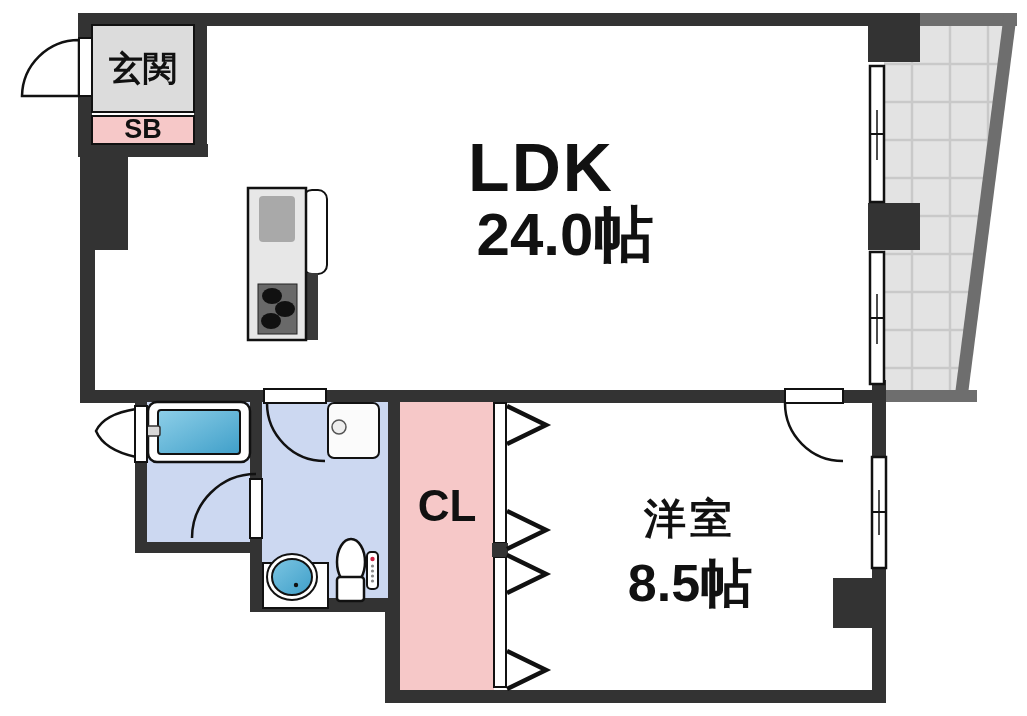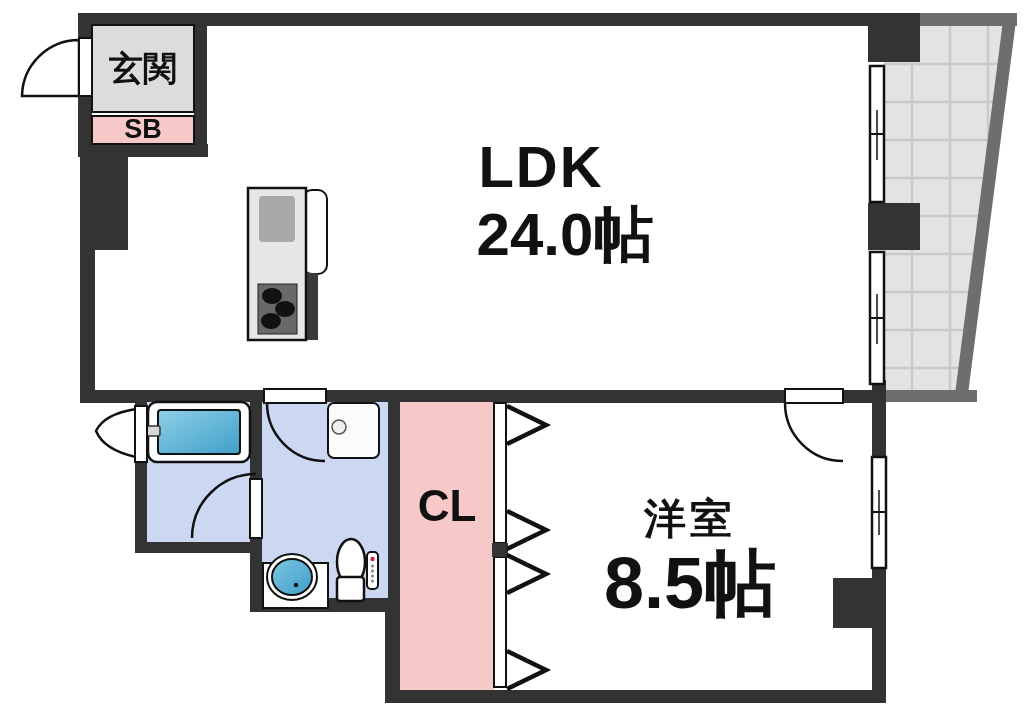--- a/index.html
+++ b/index.html
@@ -14,26 +14,26 @@
   .label{
     position:absolute;
     display:flex;align-items:center;justify-content:center;
     color:#111;font-weight:bold;white-space:nowrap;
     z-index:5;
   }
   .label .line{text-align:center;}
   #genkan-label{left:92px;top:25px;width:102px;height:87px;font-size:34px;}
   #sb-label{left:92px;top:115px;width:102px;height:29px;font-size:27px;}
   #ldk-label{left:336px;top:134px;width:410px;flex-direction:column;}
-  #ldk-label .room-name{font-size:58px;line-height:66px;letter-spacing:2px;}
+  #ldk-label .room-name{font-size:68px;line-height:66px;letter-spacing:2px;}
   #ldk-label .room-size{font-size:60px;line-height:70px;margin-left:48px;}
   #cl-label{left:398px;top:402px;width:98px;height:208px;font-size:44px;}
   #yoshitsu-label{left:510px;top:488px;width:360px;flex-direction:column;}
   #yoshitsu-label .room-name{font-size:42px;line-height:62px;letter-spacing:4px;}
-  #yoshitsu-label .room-size{font-size:72px;line-height:66px;}
+  #yoshitsu-label .room-size{font-size:52px;line-height:66px;}
 </style>
 </head>
 <body>
 
 <div id="plan">
 
   <svg width="1027" height="716" viewBox="0 0 1027 716">
 
     <defs>
       <linearGradient id="tubGrad" x1="0" y1="0" x2="1" y2="1">

